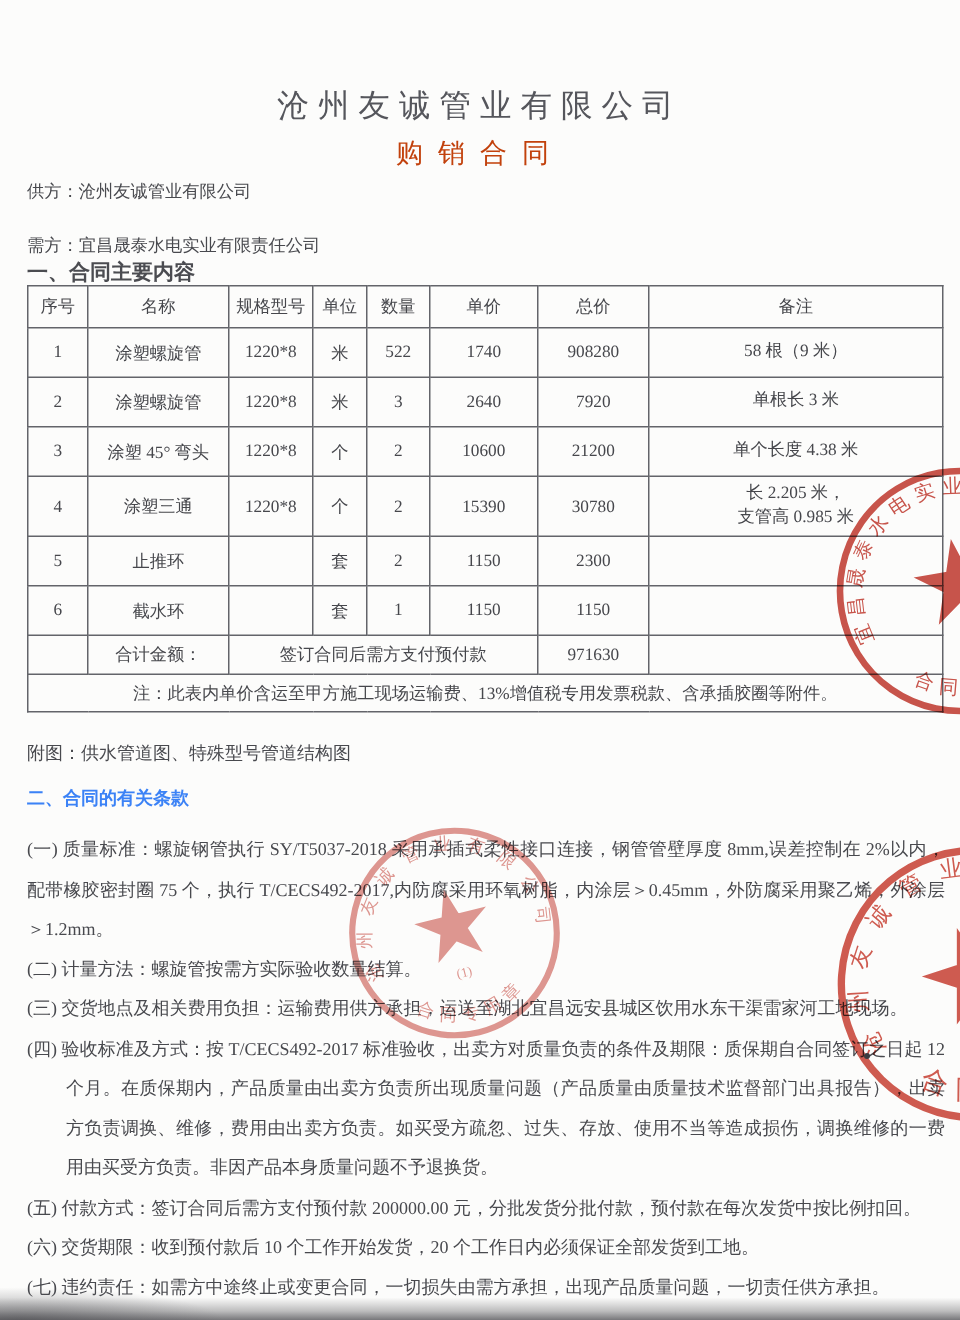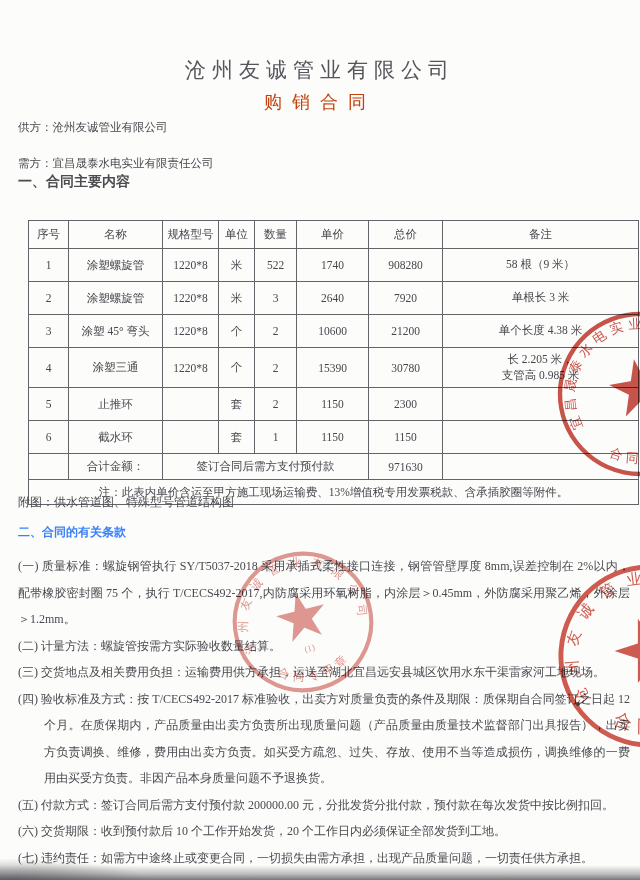--- a/index.html
+++ b/index.html
@@ -9,21 +9,21 @@
   .title{position:absolute;left:0;top:56px;width:100%;text-align:center;
          font-size:21px;letter-spacing:6px;color:#55565c;font-weight:500;}
   .subtitle{position:absolute;left:0;top:90px;width:100%;text-align:center;
          font-size:18px;letter-spacing:10px;color:#c2410c;font-weight:500;}
   .meta-line{position:absolute;font-size:11.5px;white-space:nowrap;}
   .m-supplier{left:18px;top:120px;}
   .m-buyer{left:18px;top:156px;}
   .meta-right{position:absolute;left:420px;top:112px;font-size:11.5px;line-height:21px;white-space:nowrap;}
   .sec1-head{position:absolute;left:18px;top:173px;font-size:14px;font-weight:600;color:#4b4c51;}
   
-  .tbl-wrap{position:absolute;left:28px;top:190px;margin-top:30px;}
+  .tbl-wrap{position:absolute;left:18px;top:190px;}
   table.items{border-collapse:collapse;table-layout:fixed;width:610px;font-size:11.5px;color:#46474c;}
   table.items th,table.items td{border:1px solid #63646a;text-align:center;padding:1px 2px;
          font-weight:normal;overflow:hidden;}
   table.items{border:1.5px solid #55565b;}
   .h-head{height:28px;} .h-r{height:33px;} .h-r4{height:40px;} .h-tot{height:26px;} .h-note{height:25px;}
   .pre{white-space:pre-line;line-height:1.35;}
   td.note-cell{text-align:left;padding:2px 5px;font-size:11.5px;}
   
   .sec2{position:absolute;left:18px;top:494px;width:612px;font-size:12px;}
   .attach{margin:0 0 13px 0;}

